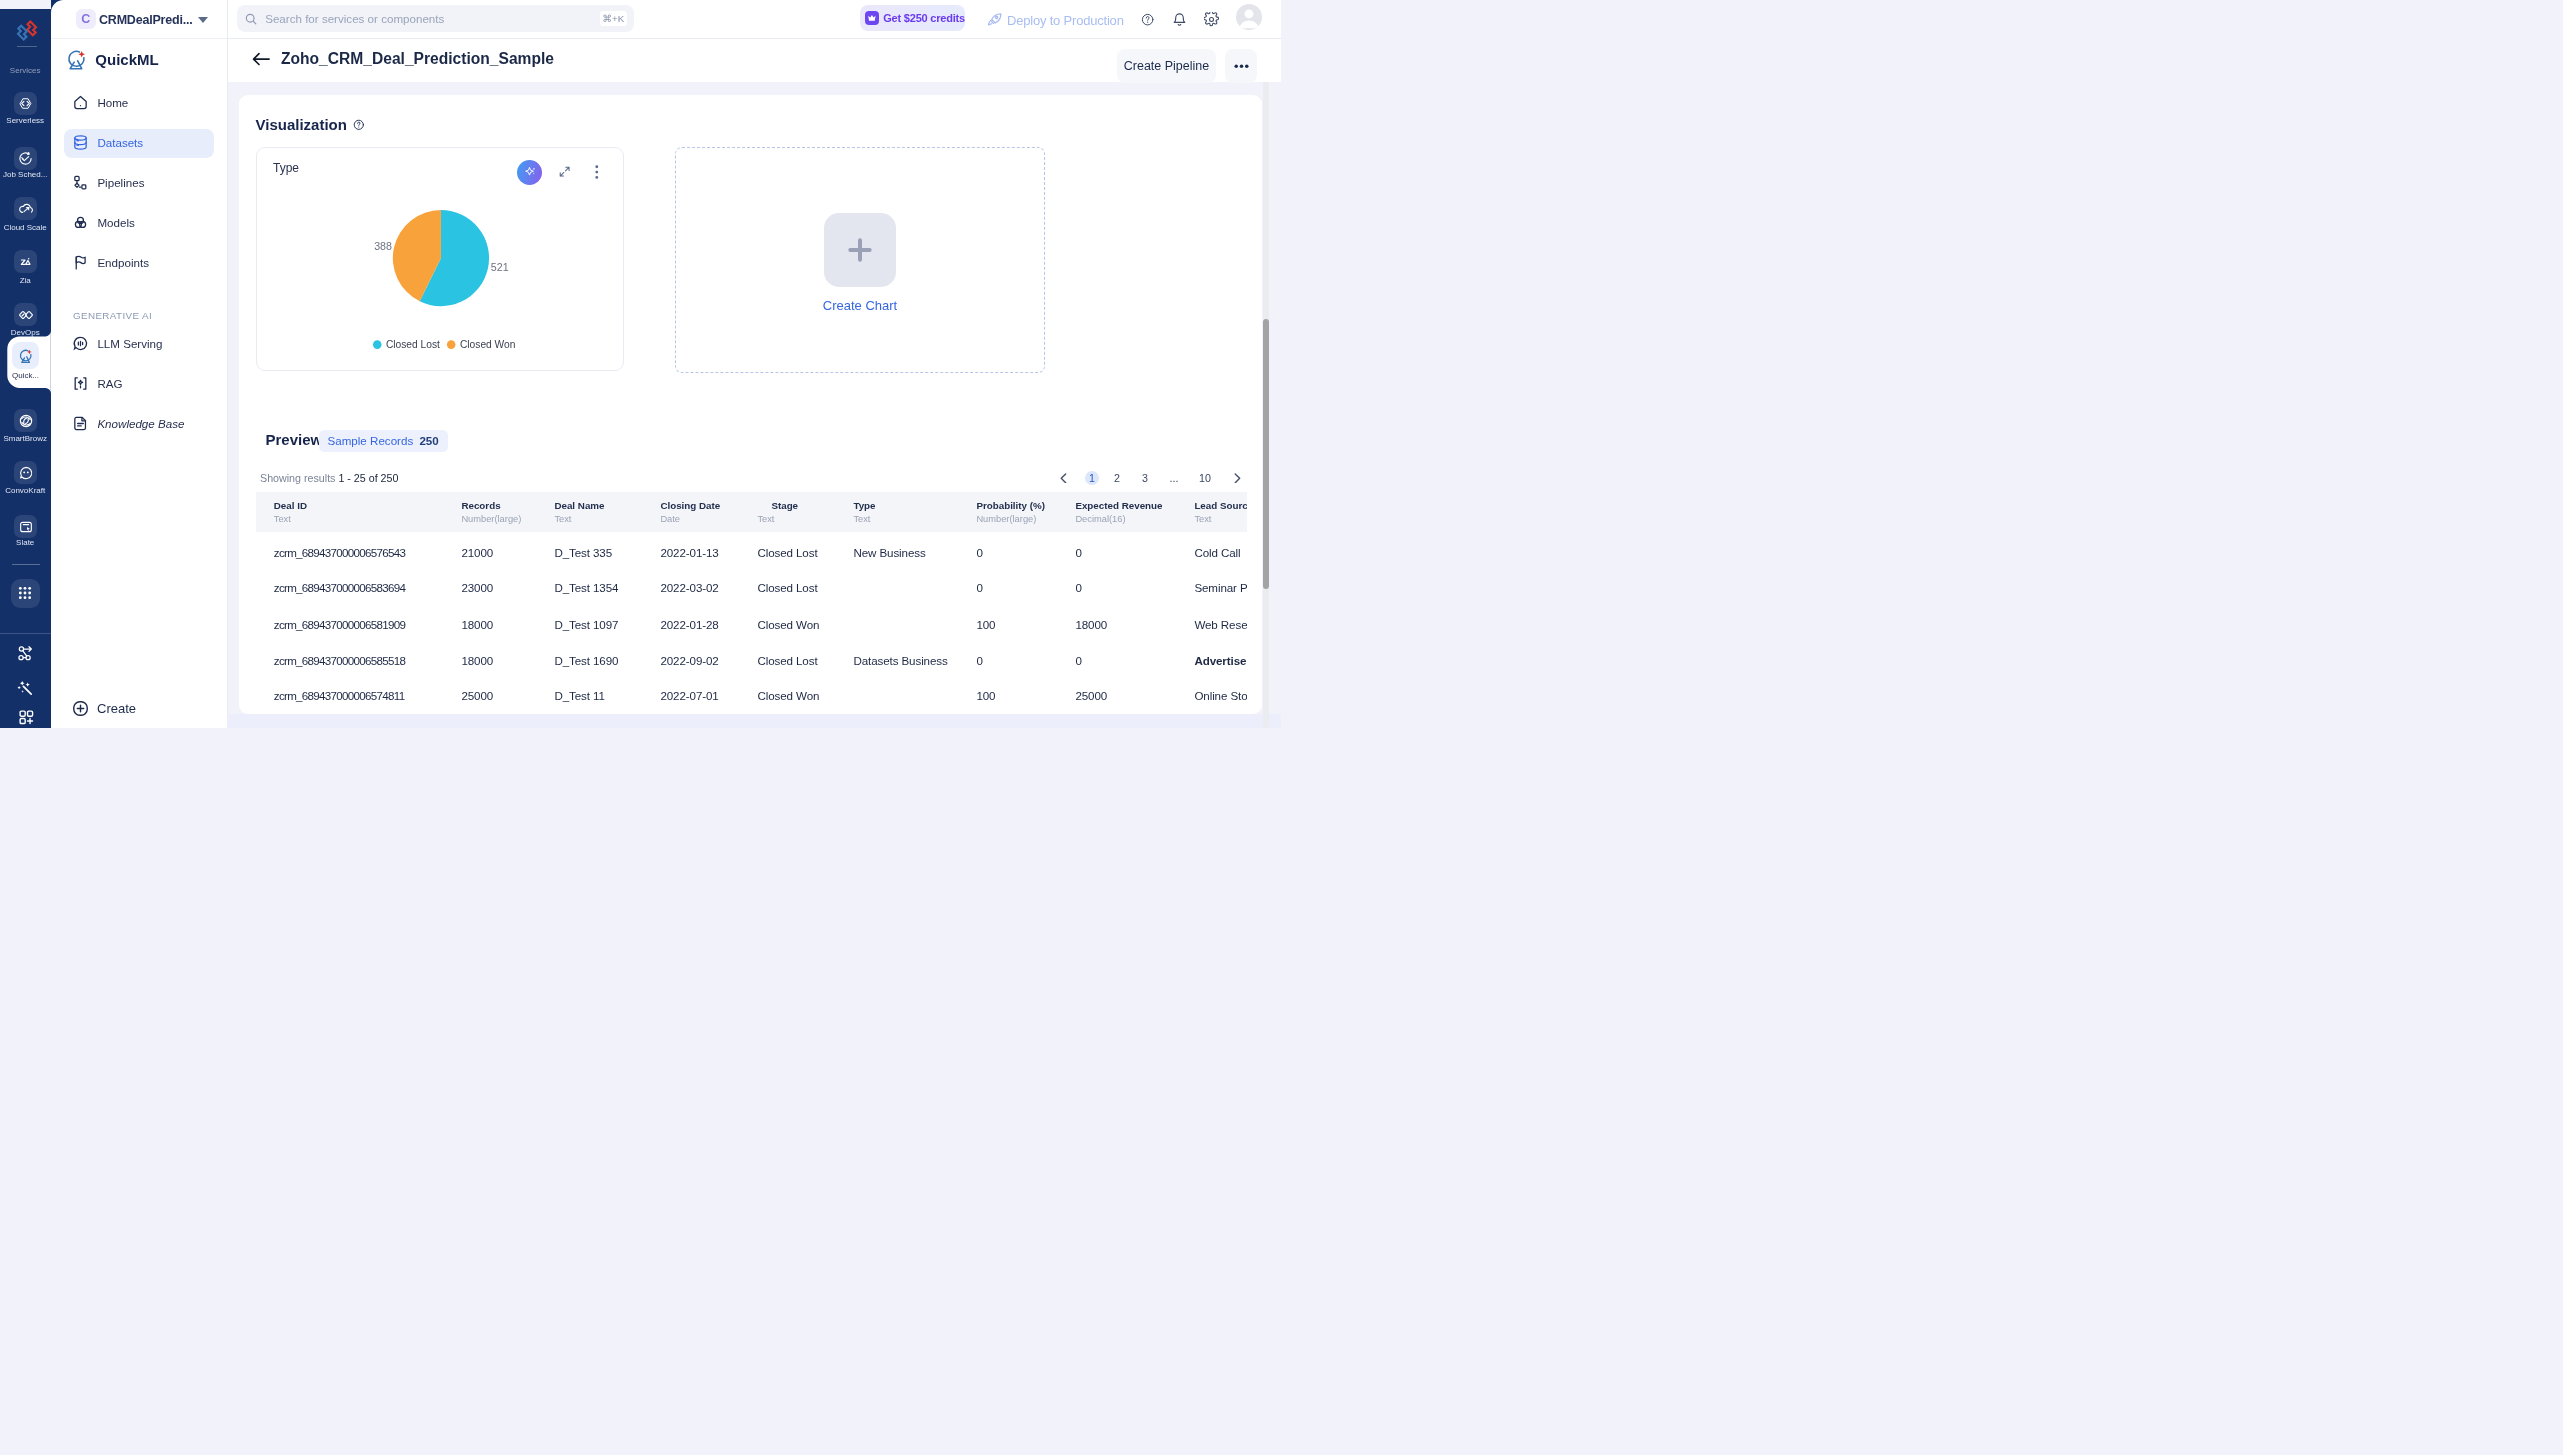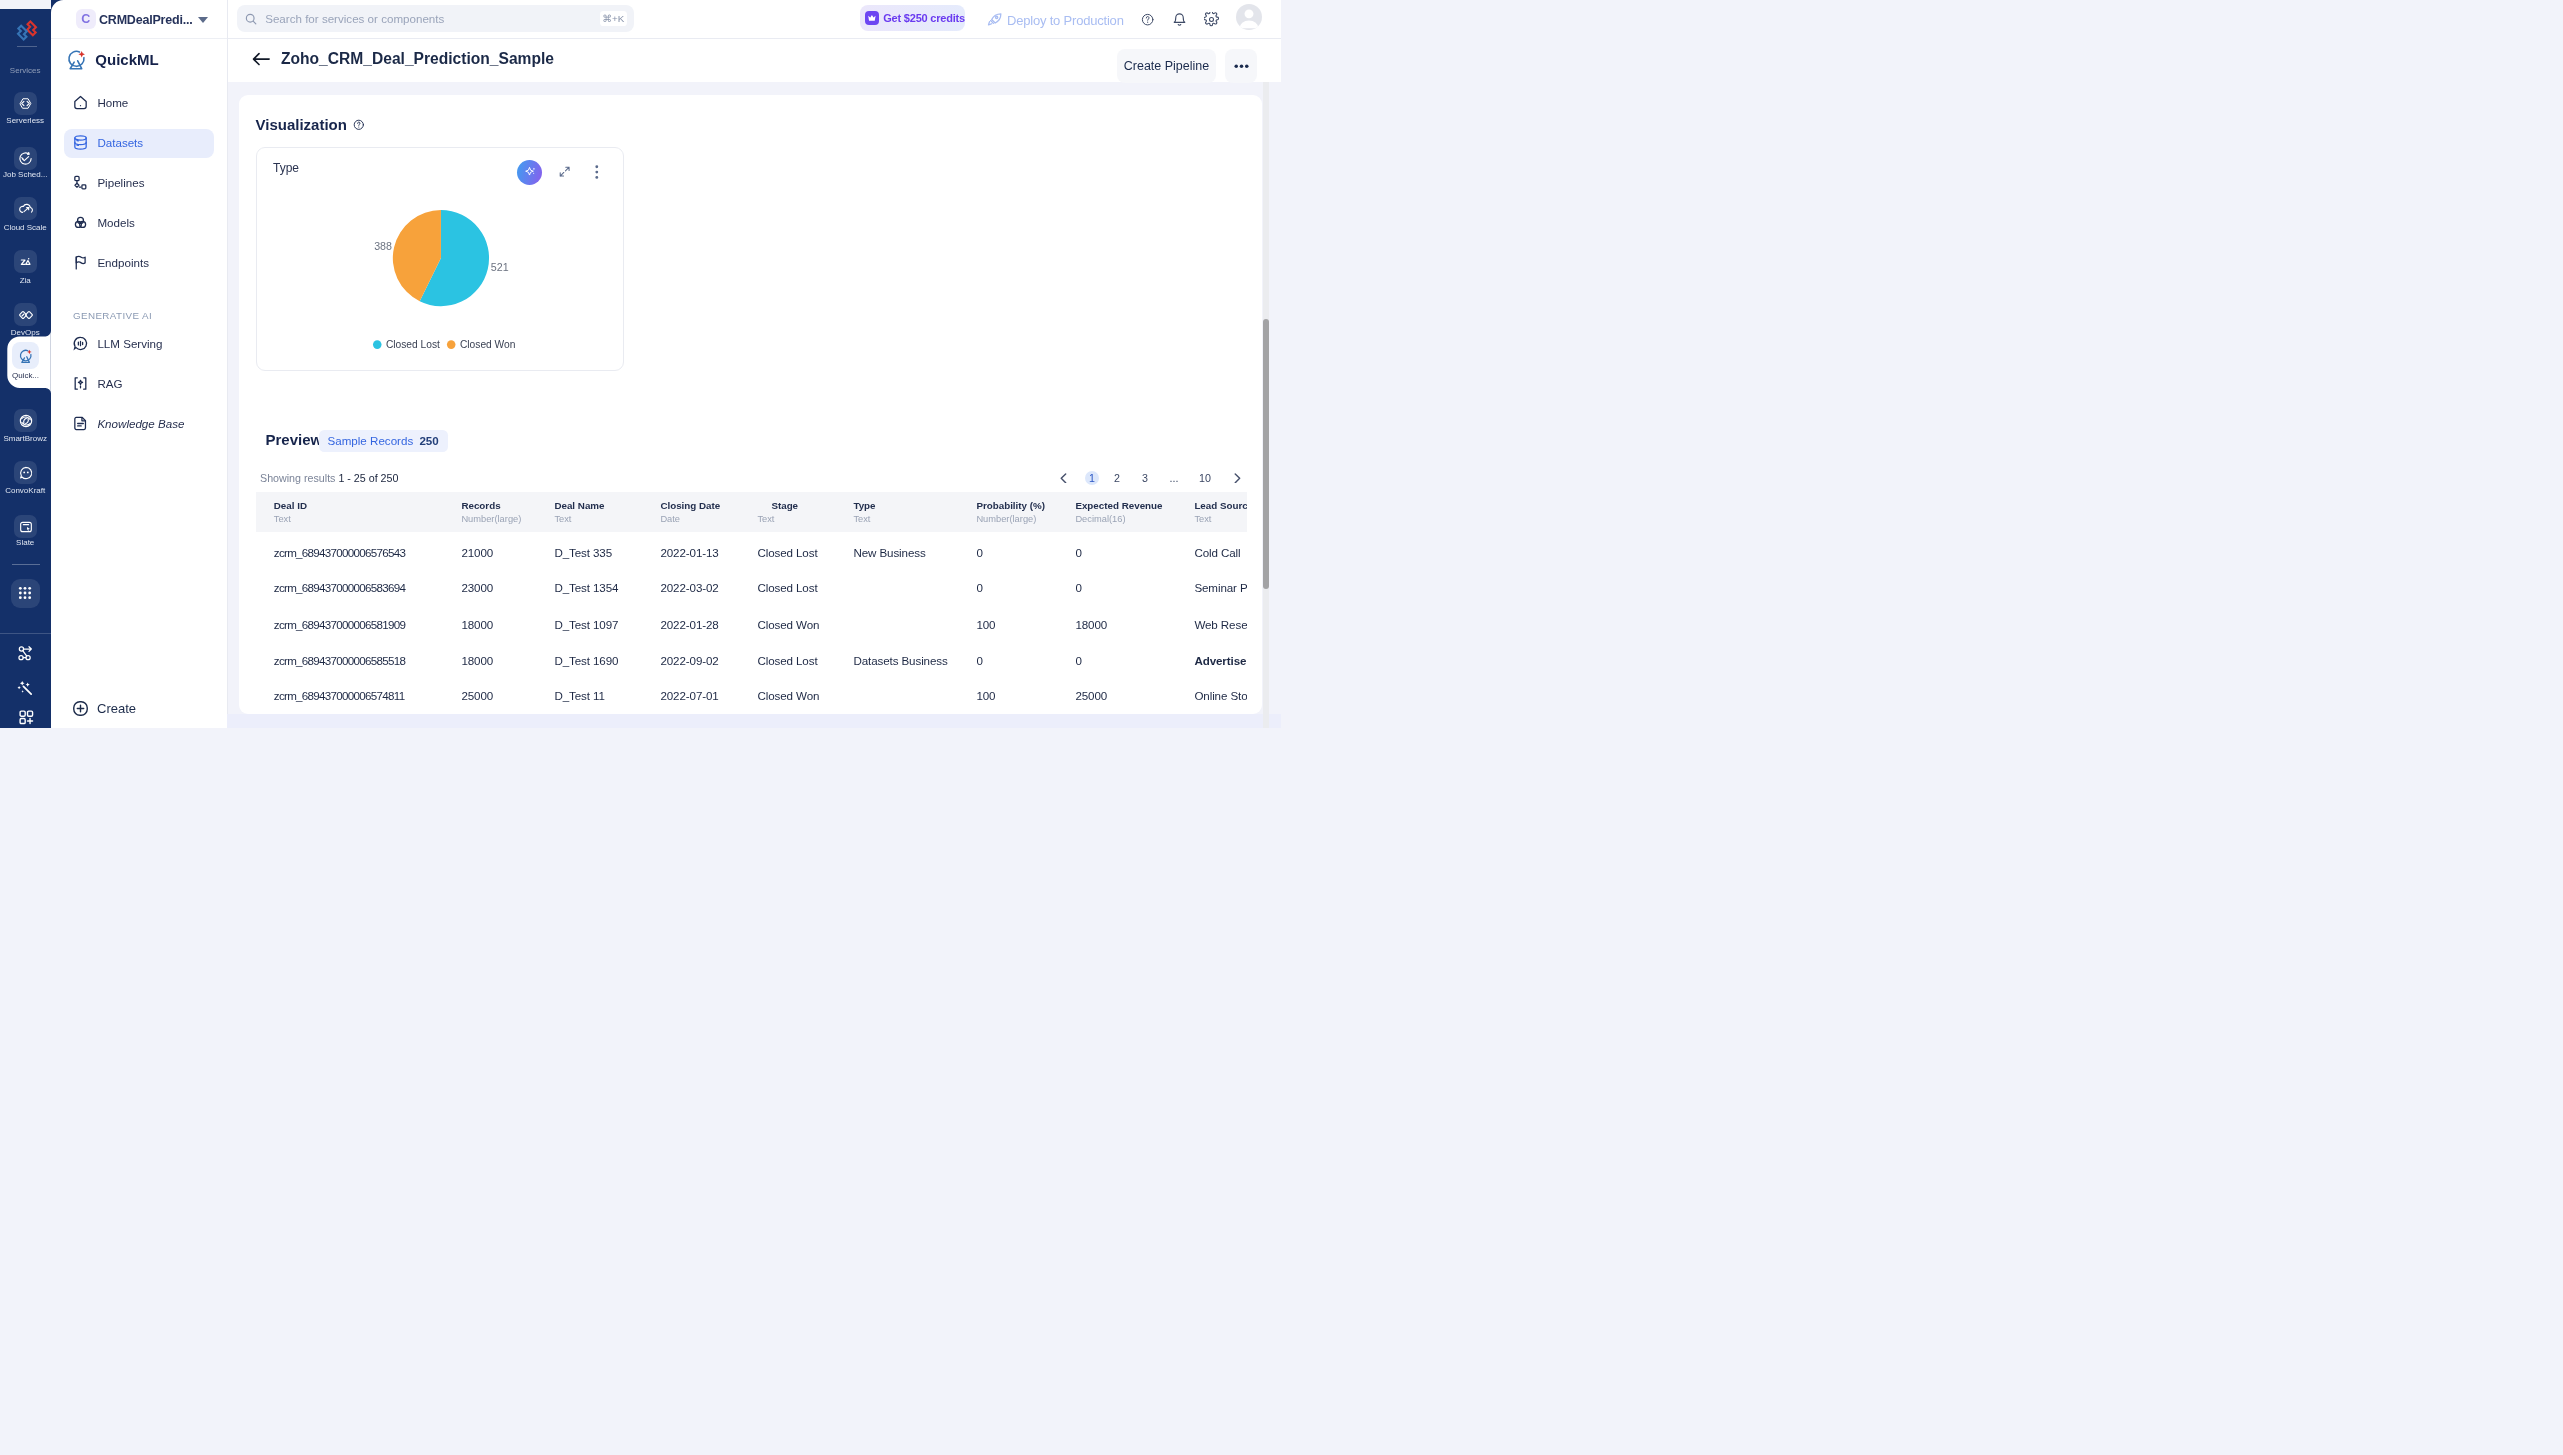--- a/index.html
+++ b/index.html
@@ -402,20 +402,28 @@
       <svg style="position:absolute;left:301px;top:17.4px;" width="13.3" height="13.3" viewBox="0 0 24 24" fill="none" stroke="#5b6b8c" stroke-width="1.9" stroke-linecap="round" stroke-linejoin="round">
           <path d="M14 4 h6 v6 M20 4 l-6.5 6.5"></path>
           <path d="M10 20 H4 v-6 M4 20 l6.5-6.5"></path>
         </svg>
       <svg style="position:absolute;left:338px;top:17px;" width="3.6" height="14.2" viewBox="0 0 4 16">
           <circle cx="2" cy="2" r="1.6" fill="#5b6b8c"></circle>
           <circle cx="2" cy="8" r="1.6" fill="#5b6b8c"></circle>
           <circle cx="2" cy="14" r="1.6" fill="#5b6b8c"></circle>
         </svg>
     </div>
+    <div id="panelR">
+      <div id="plus-tile">
+        <svg width="30" height="30" viewBox="0 0 34 34">
+            <path d="M17 6 V28 M6 17 H28" stroke="#9aa0b5" stroke-width="4.5" stroke-linecap="round"></path>
+          </svg>
+      </div>
+      <div id="create-chart">Create Chart</div>
+    </div>
     <div id="preview-h">
         <span class="h2">Preview</span>
       <span id="sample-pill">
           <span class="a">Sample Records</span>
           <span class="b">250</span>
         </span>
     </div>
     <div id="showing">Showing results <b>1 - 25 of 250</b></div>
     <div id="pager">
       <span class="pg chv" style="left:824px;">

